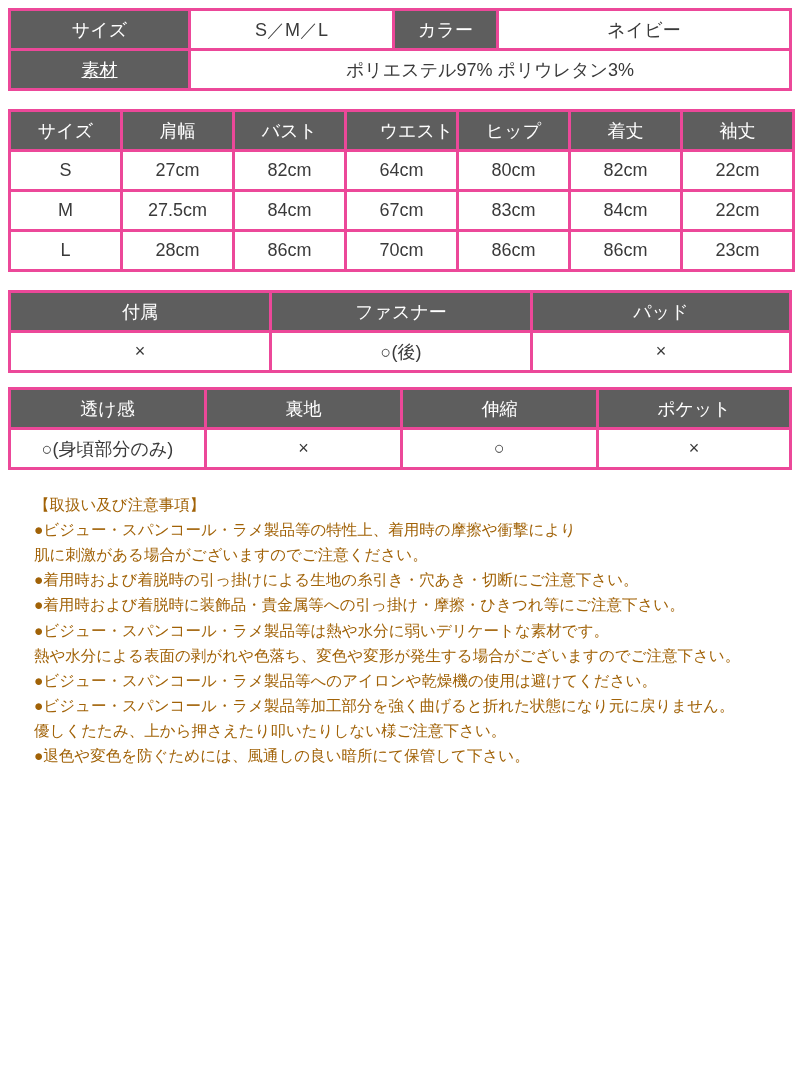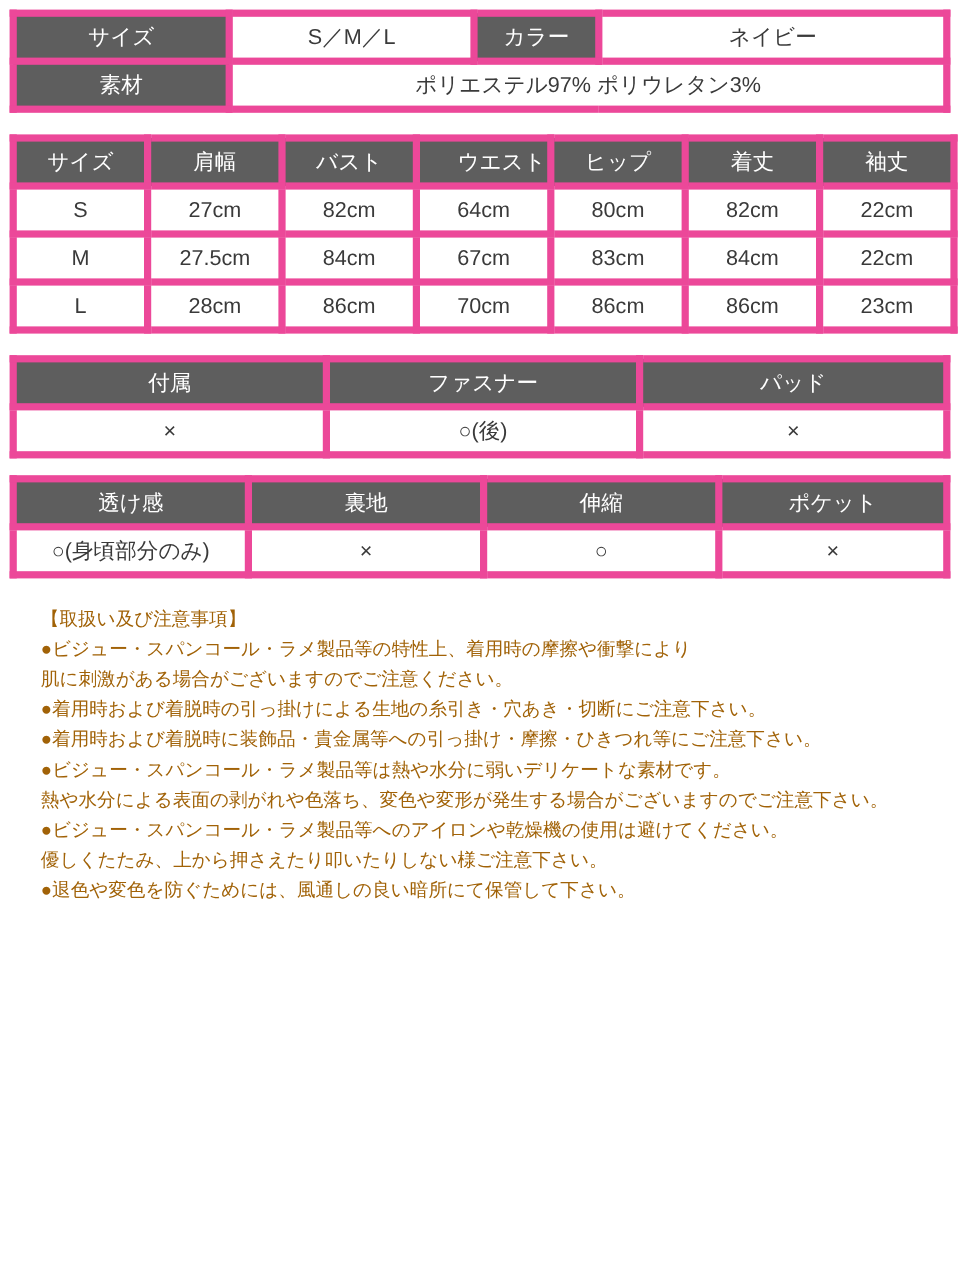--- a/index.html
+++ b/index.html
@@ -20,21 +20,21 @@
     height: 1067px;
     position: relative;
     padding: 8px 8px 0 8px;
   }
   table {
     border-collapse: collapse;
     width: 784px;
     table-layout: fixed;
   }
   td, th {
-    border: 6px solid #ec4899;
+    border: 3px solid #ec4899;
     text-align: center;
     font-weight: normal;
     padding: 0;
     height: 40px;
     font-size: 18px;
     color: #3a3a3a;
   }
   .hdr {
     background: #5e5e5e;
     color: #ffffff;
@@ -65,21 +65,21 @@
 
   <table id="spec-table">
     <tbody>
       <tr>
         <td class="hdr" style="width:180px;">サイズ</td>
         <td style="width:204px;">S／M／L</td>
         <td class="hdr" style="width:104px;">カラー</td>
         <td>ネイビー</td>
       </tr>
       <tr>
-        <td class="hdr" style="width:180px;">素材</td>
+        <td class="hdr" style="width:180px;text-decoration:underline;">素材</td>
         <td colspan="3">ポリエステル97% ポリウレタン3%</td>
       </tr>
     </tbody>
   </table>
 
   <div class="gap-18"></div>
 
   <table id="size-table">
     <thead>
       <tr>
@@ -165,17 +165,18 @@
 
   <div class="notes">
     <div class="title">【取扱い及び注意事項】</div>
     <div>●ビジュー・スパンコール・ラメ製品等の特性上、着用時の摩擦や衝撃により</div>
     <div>肌に刺激がある場合がございますのでご注意ください。</div>
     <div>●着用時および着脱時の引っ掛けによる生地の糸引き・穴あき・切断にご注意下さい。</div>
     <div>●着用時および着脱時に装飾品・貴金属等への引っ掛け・摩擦・ひきつれ等にご注意下さい。</div>
     <div>●ビジュー・スパンコール・ラメ製品等は熱や水分に弱いデリケートな素材です。</div>
     <div>熱や水分による表面の剥がれや色落ち、変色や変形が発生する場合がございますのでご注意下さい。</div>
     <div>●ビジュー・スパンコール・ラメ製品等へのアイロンや乾燥機の使用は避けてください。</div>
+    <div>●ビジュー・スパンコール・ラメ製品等加工部分を強く曲げると折れた状態になり元に戻りません。</div>
     <div>優しくたたみ、上から押さえたり叩いたりしない様ご注意下さい。</div>
     <div>●退色や変色を防ぐためには、風通しの良い暗所にて保管して下さい。</div>
   </div>
 
 </div>
 
 </body></html>

